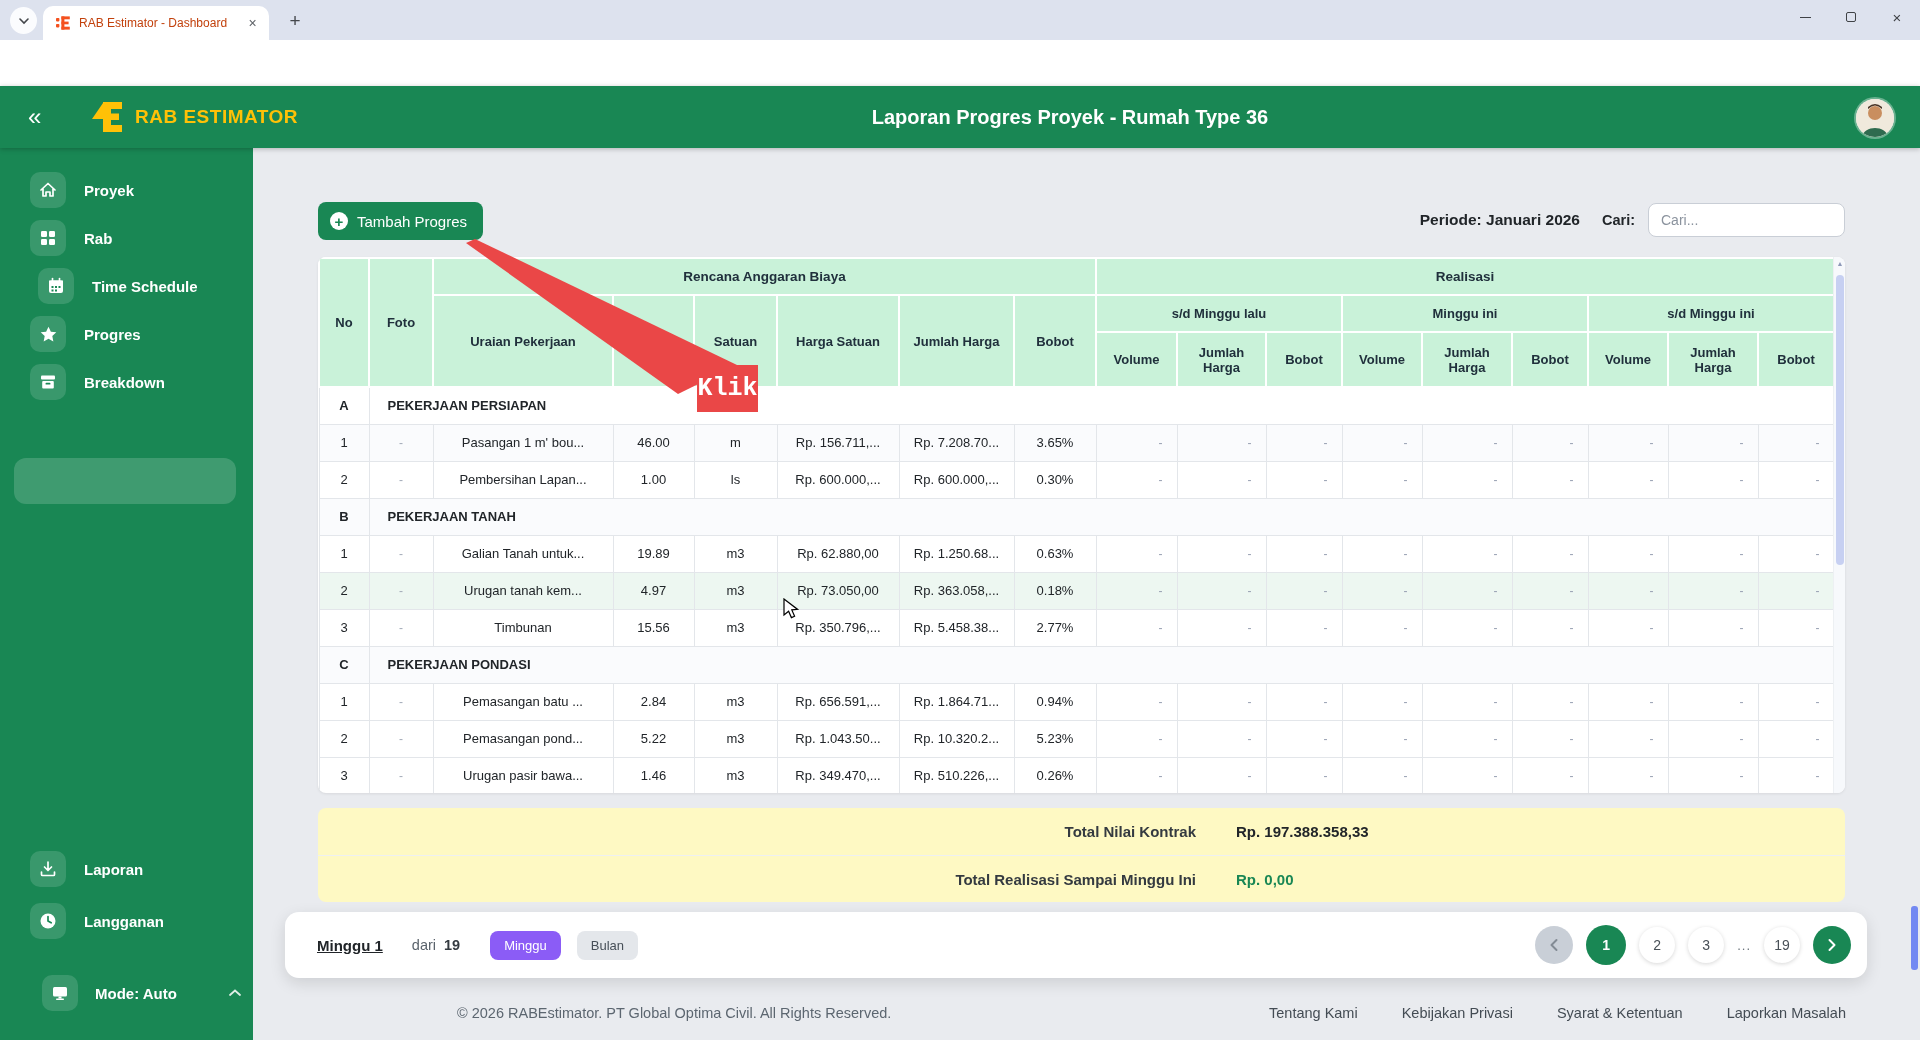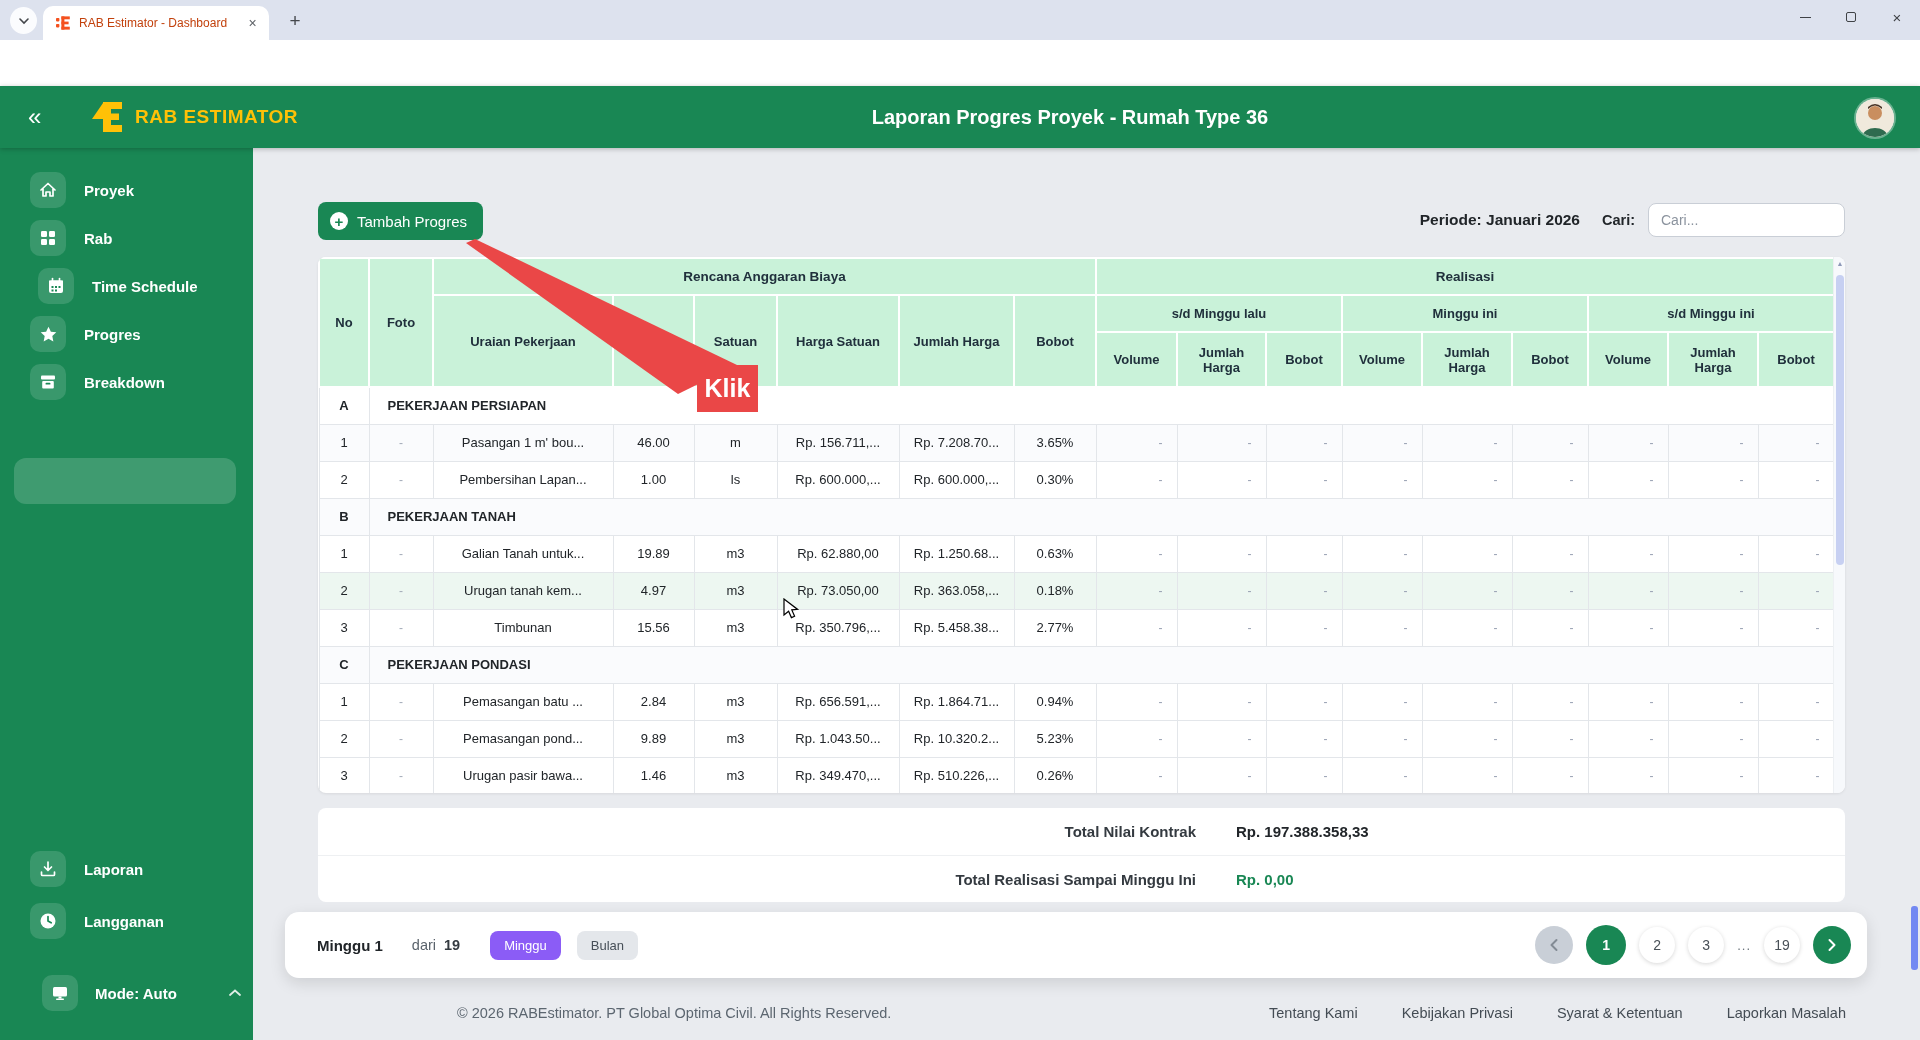--- a/index.html
+++ b/index.html
@@ -63,31 +63,31 @@
   .grid td.code { font-weight:700; }
   .grid td.dash { text-align:right; padding-right:14px; color:#98a1b3; font-size:12px; }
   .grid td.foto { color:#a3abb8; font-size:12px; }
   tr.stripe td { background:#fafbfd; }
   tr.hover-row td { background:#edf7f1; }
   .tbl-scroll { position:absolute; right:0; top:0; width:12px; height:536px; background:#f7f9fc; border-left:1px solid #edf0f3; cursor:pointer; }
   .tbl-thumb { position:absolute; left:2px; top:18px; width:8px; height:290px; background:#c7d0f2; border-radius:4px; }
   .tbl-arrow { position:absolute; top:3px; left:2px; width:8px; height:8px; color:#8e99b8; font-size:7px; line-height:8px; text-align:center; }
 
   
-  .totals-card { position:absolute; left:318px; top:808px; width:1527px; height:94px; background:#ffffff; border-radius:8px; overflow:hidden; }
+  .totals-card { position:absolute; left:318px; top:808px; width:1527px; height:94px; background:#fef9c3; border-radius:8px; overflow:hidden; }
   .trow { display:flex; align-items:center; height:47px; }
   .trow + .trow { border-top:1px solid #eef0f2; }
   .tlabel { width:878px; text-align:right; font-size:15px; font-weight:600; color:#343a40; }
   .tvalue { margin-left:40px; font-size:15px; font-weight:700; color:#212529; }
   .tvalue.green { color:#198754; }
 
   
   .pagebar { position:absolute; left:285px; top:912px; width:1582px; height:66px; background:#fff; border-radius:14px; box-shadow:0 5px 16px rgba(0,0,0,.12); z-index:7; display:flex; align-items:center; }
   .pb-left { display:flex; align-items:center; margin-left:32px; gap:8px; }
-  .pb-week { font-size:15px; font-weight:700; color:#212529; }
+  .pb-week { font-size:15px; font-weight:700; color:#212529;text-decoration:underline; }
   .pb-dari { font-size:14.5px; color:#5a636c;margin-left:21px; }
   .pb-total { font-size:14.5px; font-weight:600; color:#343a40; }
   .pill { border:none; border-radius:8px; font-size:13px; padding:7px 14px; cursor:pointer; font-family:inherit; }
   .pill-active { background:#8b5cf6; color:#fff; margin-left:22px; }
   .pill-idle { background:#e4e7eb; color:#474f58; margin-left:8px; }
   .pager { position:absolute; right:16px; display:flex; align-items:center; gap:13px; }
   .pg { border-radius:50%; display:flex; align-items:center; justify-content:center; cursor:pointer; font-size:14px; }
   .pg-nav { width:38px; height:38px; }
   .pg-prev { background:#c9cfd7; color:#8a9199; }
   .pg-next { background:#198754; color:#fff; }
@@ -95,21 +95,21 @@
   .pg-active { width:40px; height:40px; background:#198754; color:#fff; font-weight:700; box-shadow:none; }
   .pg-dots { color:#6c757d; font-size:13px; letter-spacing:1px; }
 
   
   .copyright { position:absolute; left:457px; top:1005px; font-size:14.5px; color:#5c6670; }
   .flinks { position:absolute; left:1269px; top:1005px; display:flex; gap:44px; }
   .flink { font-size:14.5px; color:#444c54; cursor:pointer; }
 
   
   .anno-svg { position:absolute; left:0; top:0; z-index:20; pointer-events:none; }
-  .klik-box { position:absolute; left:697px; top:365px; width:61px; height:47px; background:#ea4747; z-index:21; display:flex; align-items:center; justify-content:center; color:#fff; font-size:25px; font-weight:600; pointer-events:none; }
+  .klik-box { position:absolute; left:697px; top:365px; width:61px; height:47px; background:#ea4747; z-index:21; display:flex; align-items:center; justify-content:center; color:#fff; font-size:25px; font-weight:600; pointer-events:none;font-family:Liberation Mono, monospace; }
   .cursor { position:absolute; left:783px; top:598px; z-index:30; pointer-events:none; }
   .page-scroll-thumb { position:absolute; left:1911px; top:906px; width:7px; height:64px; background:#7389f2; border-radius:3px; z-index:8; cursor:pointer; }
 </style>
 </head>
 <body>
 
 <div class="screen">
 
   <div class="tabstrip">
     <div class="tab-search">
@@ -478,21 +478,21 @@
             <td class="dash">-</td>
             <td class="dash">-</td>
             <td class="dash">-</td>
             <td class="dash">-</td>
             <td class="dash">-</td>
         </tr>
         <tr>
           <td>2</td>
           <td class="foto">-</td>
           <td>Pemasangan pond...</td>
-          <td>9.89</td>
+          <td>5.22</td>
           <td>m3</td>
           <td>Rp. 1.043.50...</td>
           <td>Rp. 10.320.2...</td>
           <td>5.23%</td>
           <td class="dash">-</td>
             <td class="dash">-</td>
             <td class="dash">-</td>
             <td class="dash">-</td>
             <td class="dash">-</td>
             <td class="dash">-</td>

